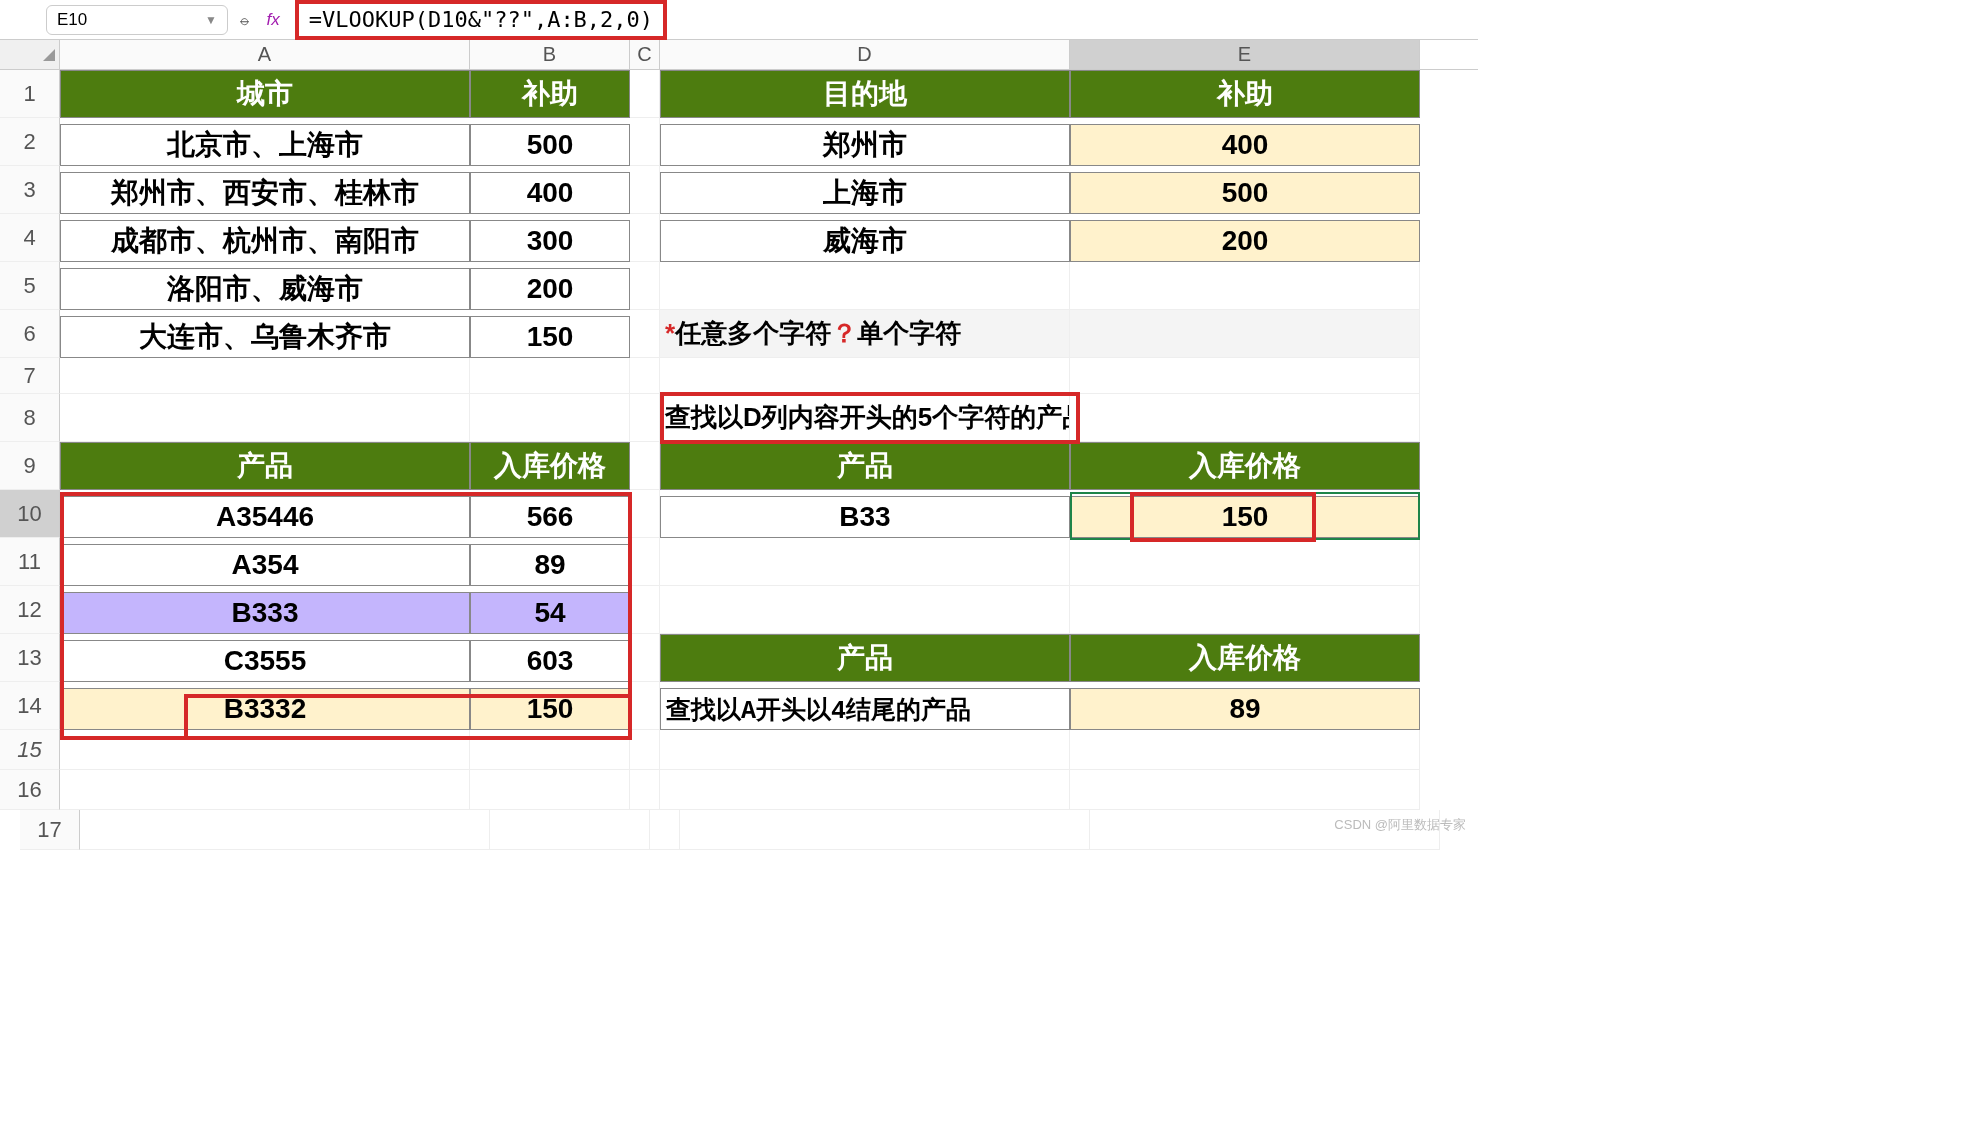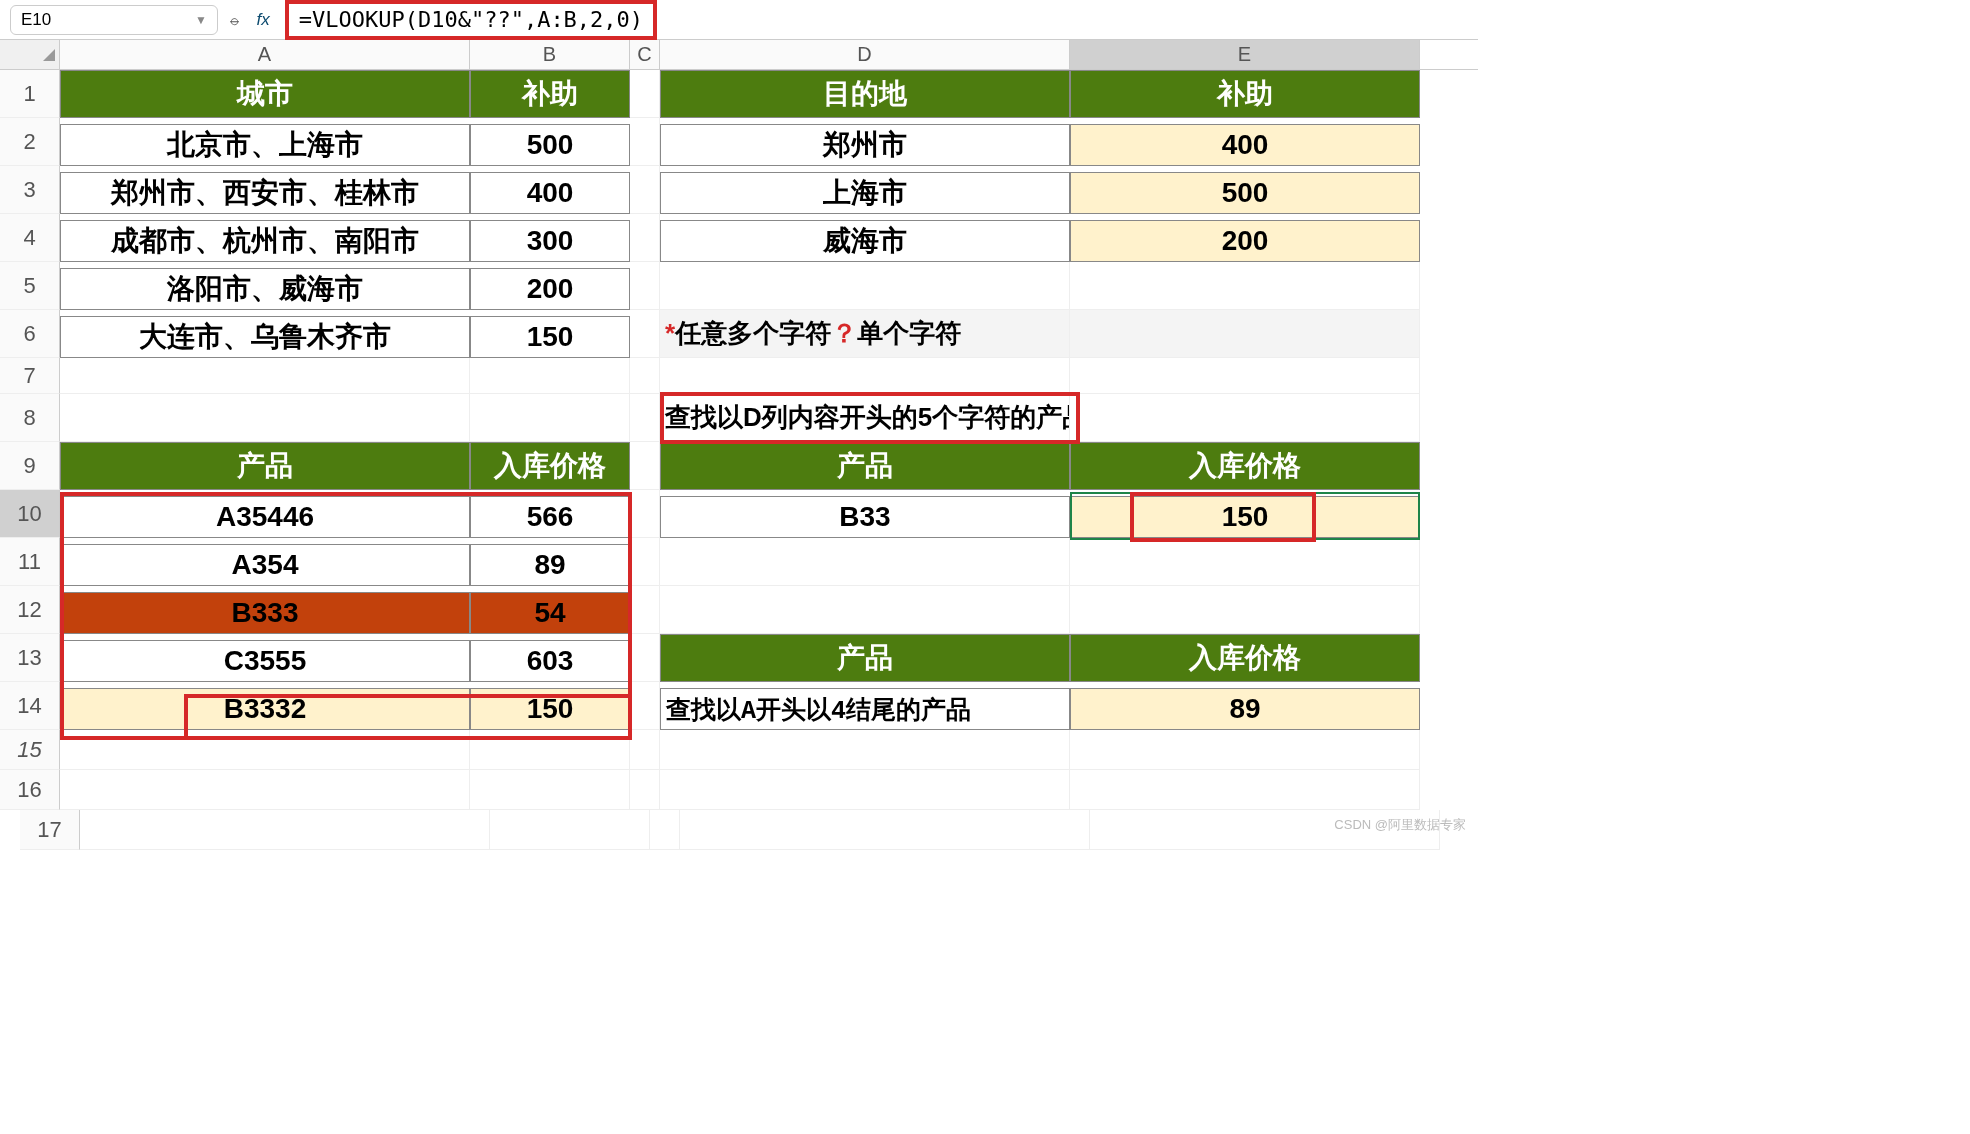--- a/index.html
+++ b/index.html
@@ -13,39 +13,40 @@
     }
     .formula-bar {
       display: flex;
       align-items: center;
       border-bottom: 1px solid #ccc;
       height: 40px;
       padding: 0 10px;
       gap: 10px;
     }
     .name-box {
-      width: 208px;
+      width: 182px;
       height: 30px;
       border: 1px solid #ccc;
       border-radius: 6px;
       display: flex;
       align-items: center;
       justify-content: space-between;
       padding: 0 10px;
       font-size: 17px;
+      margin-left: 36px;
     }
     .name-box .chev { color: #888; font-size: 12px; }
     .fx-area {
       display: flex;
       align-items: center;
       gap: 15px;
       flex: 1;
     }
     .fx-icon { font-size: 16px; color: #555; }
-    .fx-label { font-style: italic; font-size: 17px; color: #0c4a6e; }
+    .fx-label { font-style: italic; font-size: 17px; color: #a21caf; }
     .formula-input {
       border: 4px solid #d62828;
       height: 40px;
       padding: 0 10px;
       font-size: 22px;
       font-family: "SimSun", monospace;
       min-width: 360px;
       display: flex;
       align-items: center;
       background: #fff;
@@ -112,21 +113,21 @@
       white-space: nowrap;
     }
     .cell.left { justify-content: flex-start; }
     .header-green {
       background: #4d7c0f;
       color: #fff;
       border: 1px solid #888;
     }
     .bordered { border: 1px solid #888; margin-top: 6px; }
     .yellow-bg { background: #fff2cc; }
-    .blue-bg { background: #c2410c; }
+    .blue-bg { background: #c4b5fd; }
     .red-box {
       position: absolute;
       border: 4px solid #d62828;
       pointer-events: none;
       z-index: 10;
     }
     .active-cell-border {
       position: absolute;
       border: 2px solid #1e8449;
       pointer-events: none;

